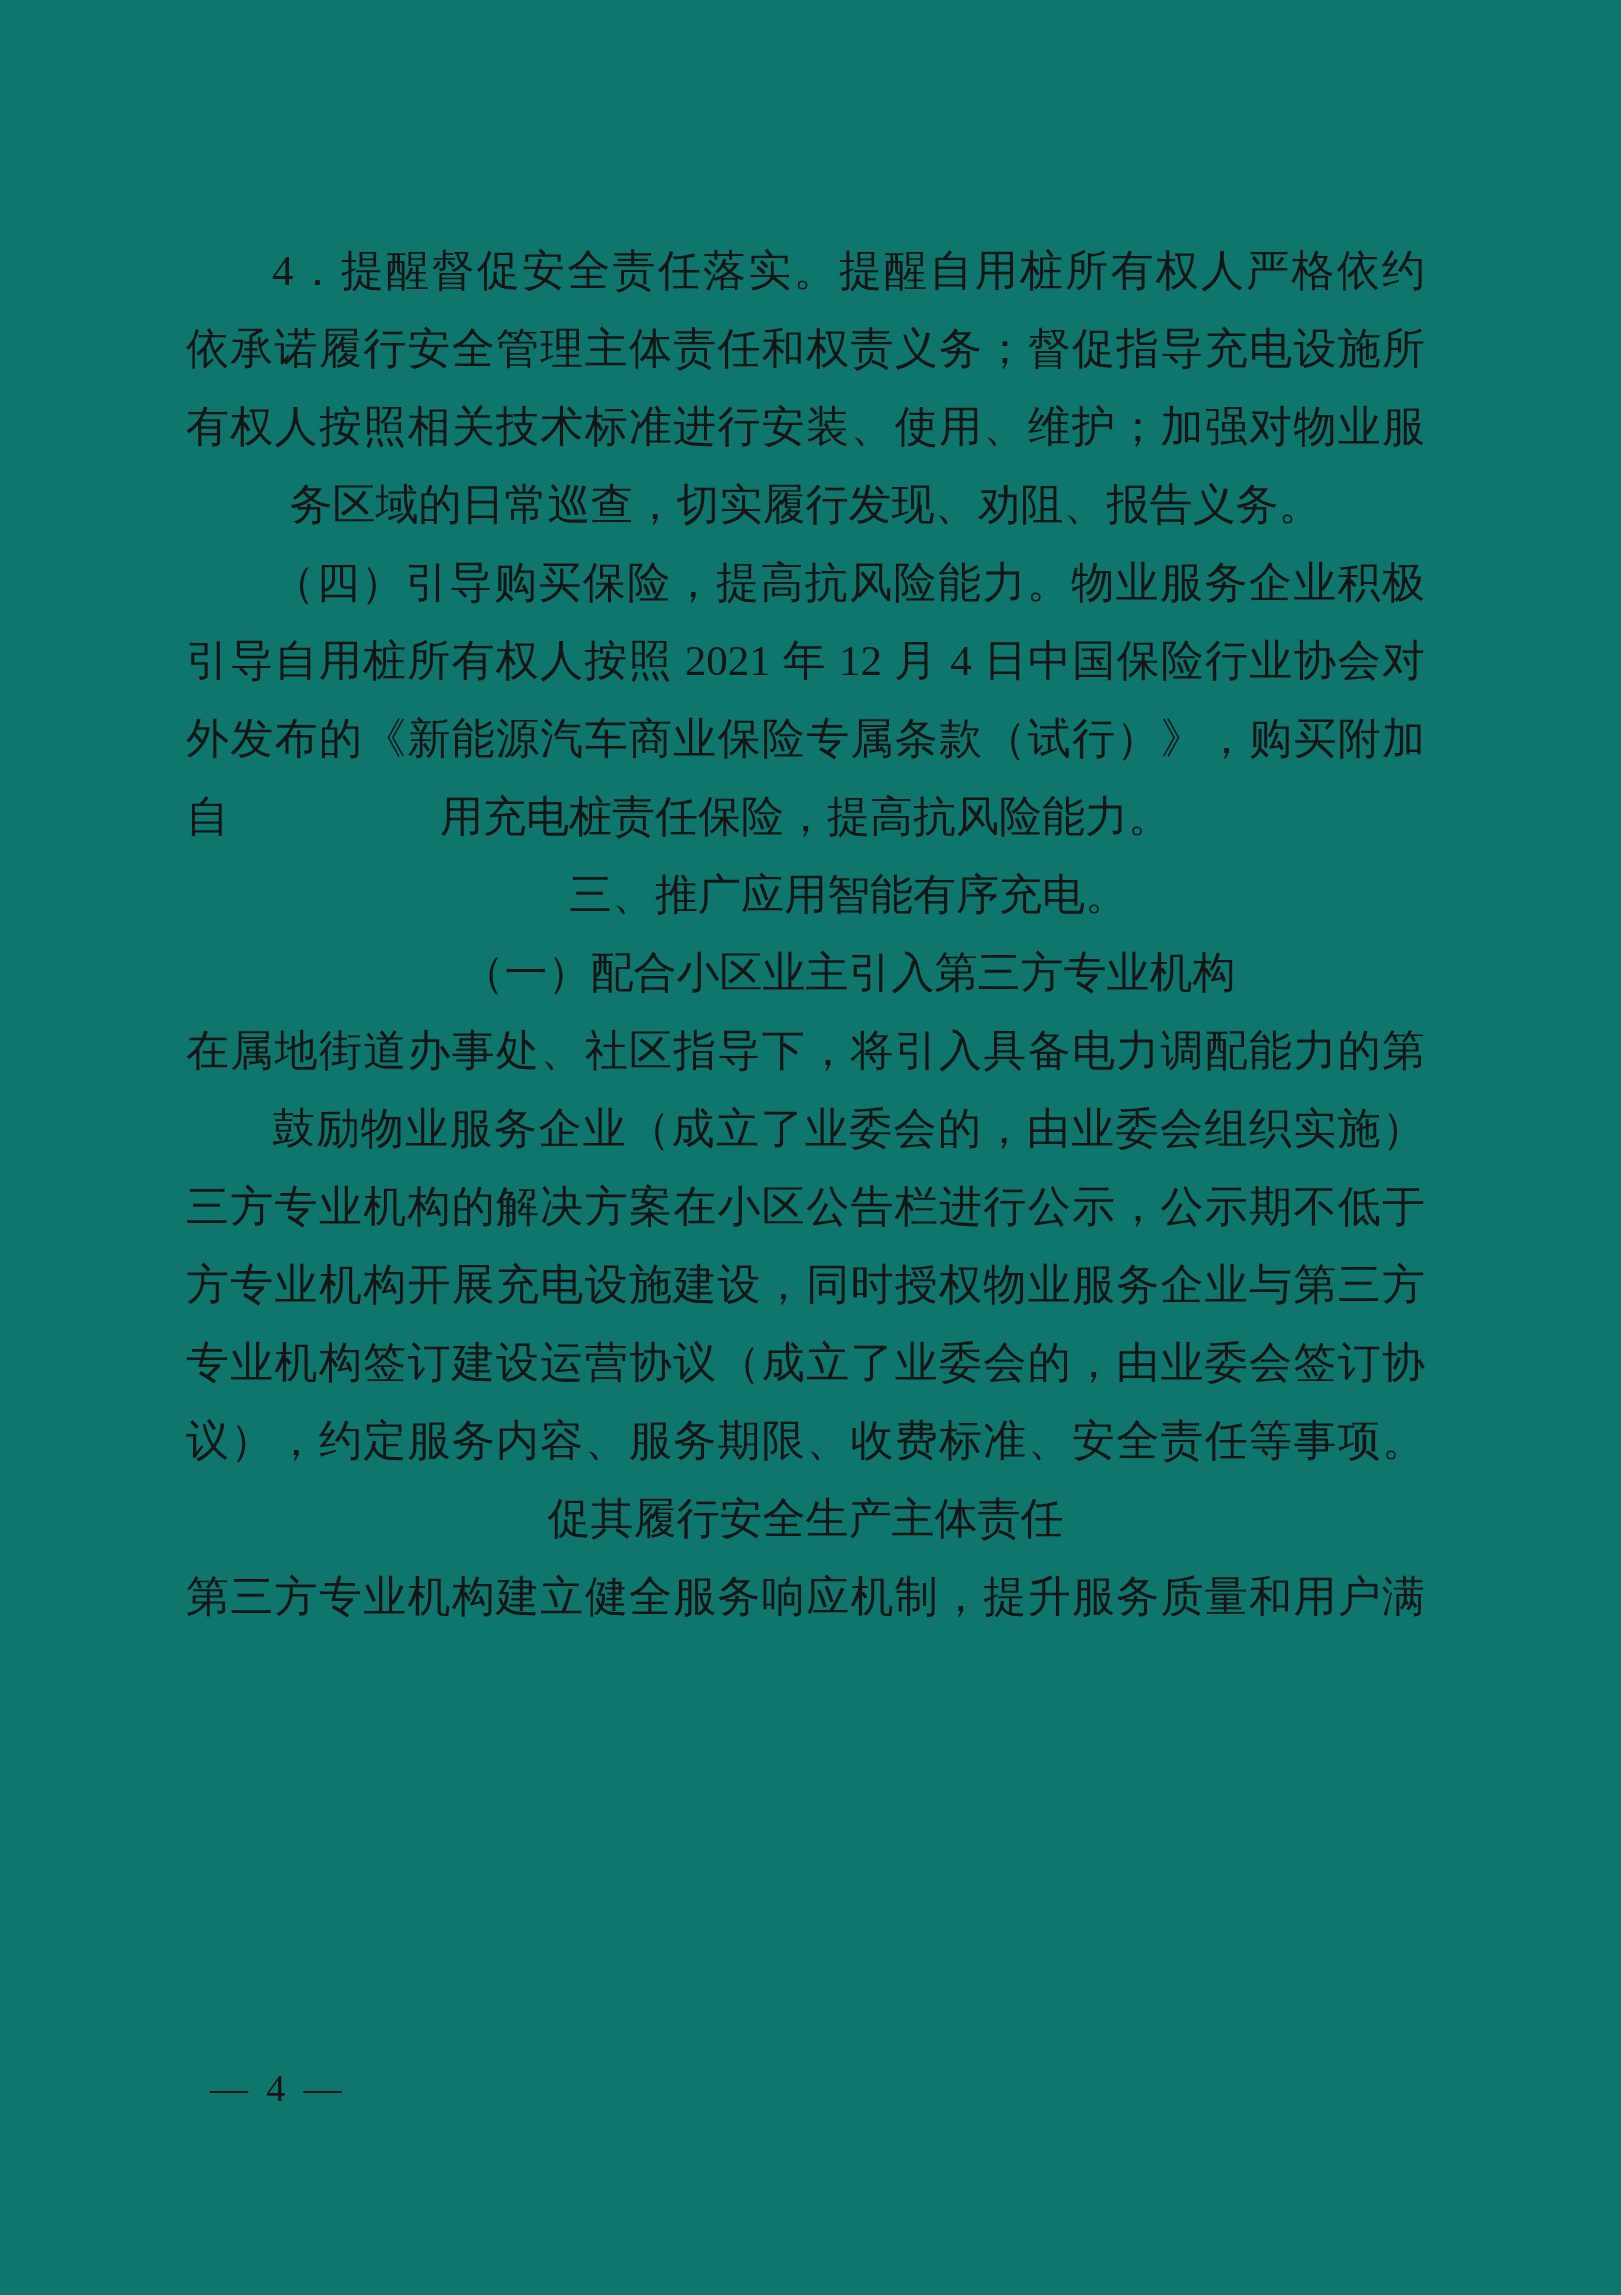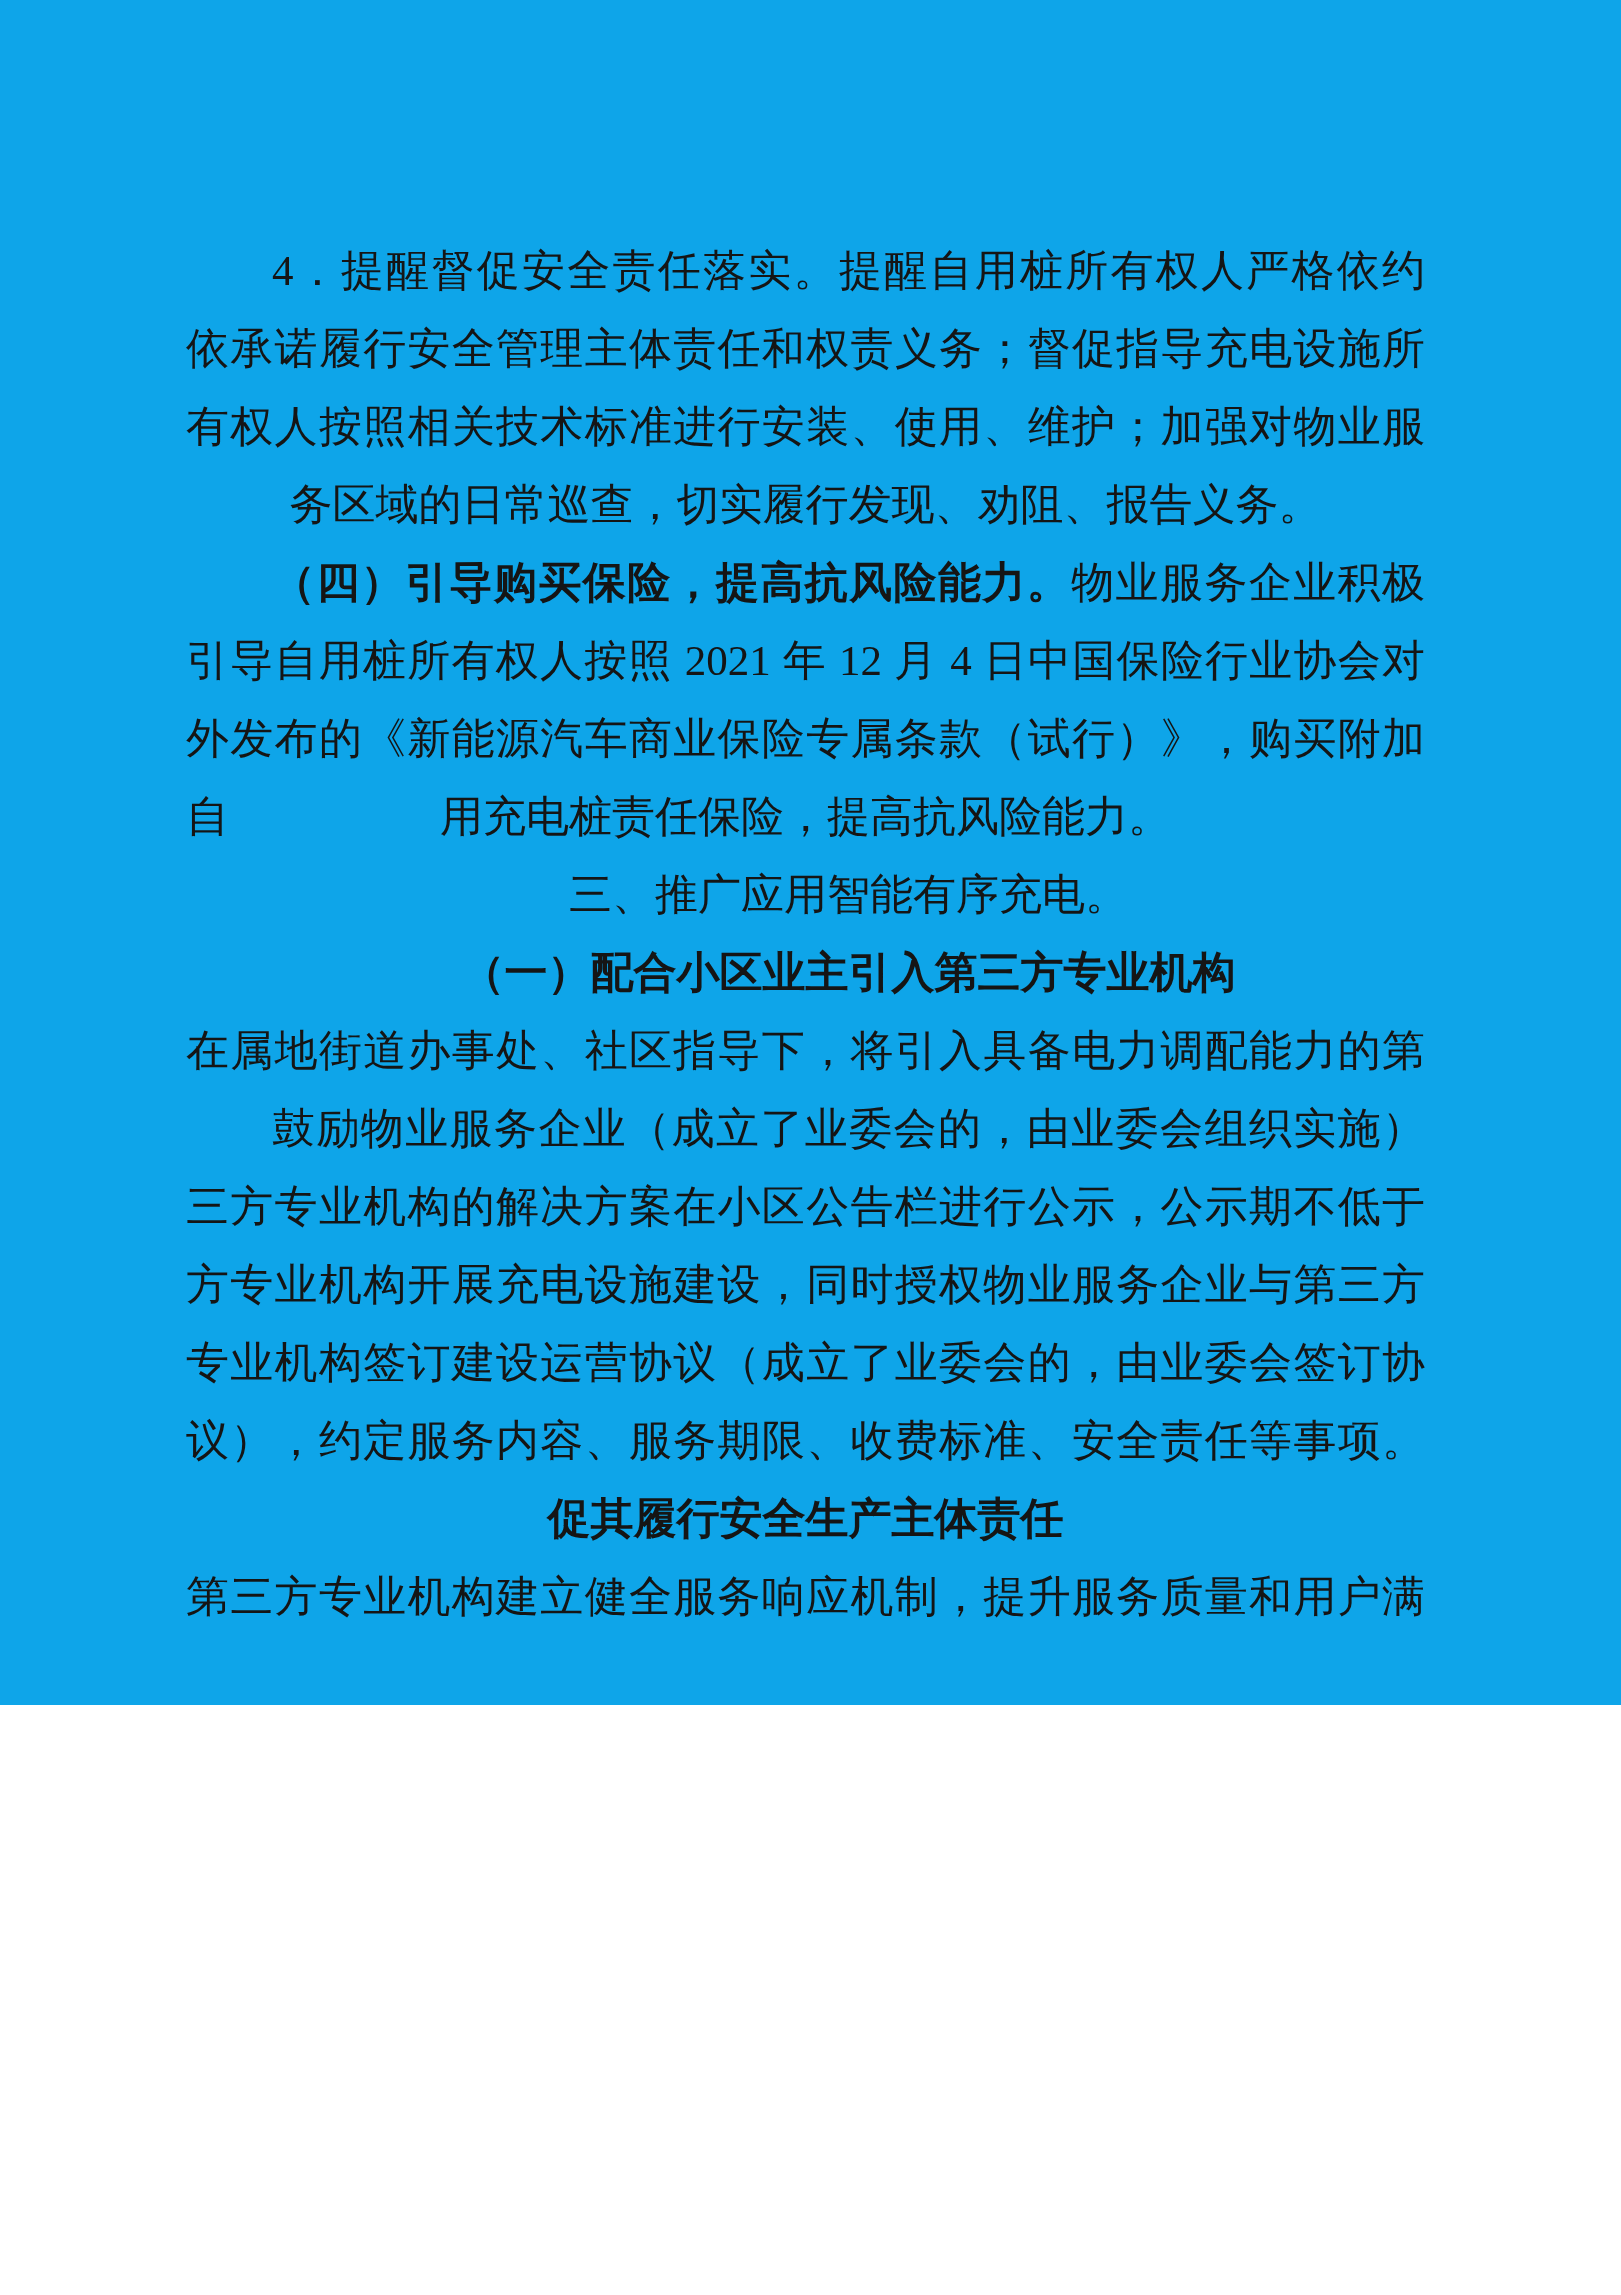--- a/index.html
+++ b/index.html
@@ -1,20 +1,20 @@
 <!DOCTYPE html>
 <html style="font-size:14px"><head>
 <meta charset="utf-8">
 <style>
   html, body { margin: 0; padding: 0; background: #ffffff; }
   .page {
     position: relative;
     width: 1622px;
-    height: 1705px;
-    background: #0ea5e9;
+    height: 2295px;
+    background: #0f766e;
     overflow: hidden;
     font-family: "Liberation Serif", "DejaVu Serif", serif;
     color: #151515;
   }
   .doc-body {
     position: absolute;
     left: 186px;
     top: 232px;
     width: 1239px;
   }
@@ -24,21 +24,21 @@
     font-size: 43px;
     white-space: nowrap;
   }
   .line.j {
     text-align: justify;
     text-align-last: justify;
     white-space: normal;
   }
   .line.l { text-align: center; }
   .line.ind { padding-left: 86px; }
-  .seg.b { font-weight: 700; }
+  .seg.b { font-weight: 400; }
   .footer {
     position: absolute;
     left: 210px;
     top: 2062px;
     font-size: 38px;
     line-height: 53px;
     letter-spacing: 4.4px;
     color: #151515;
   }
 </style>

